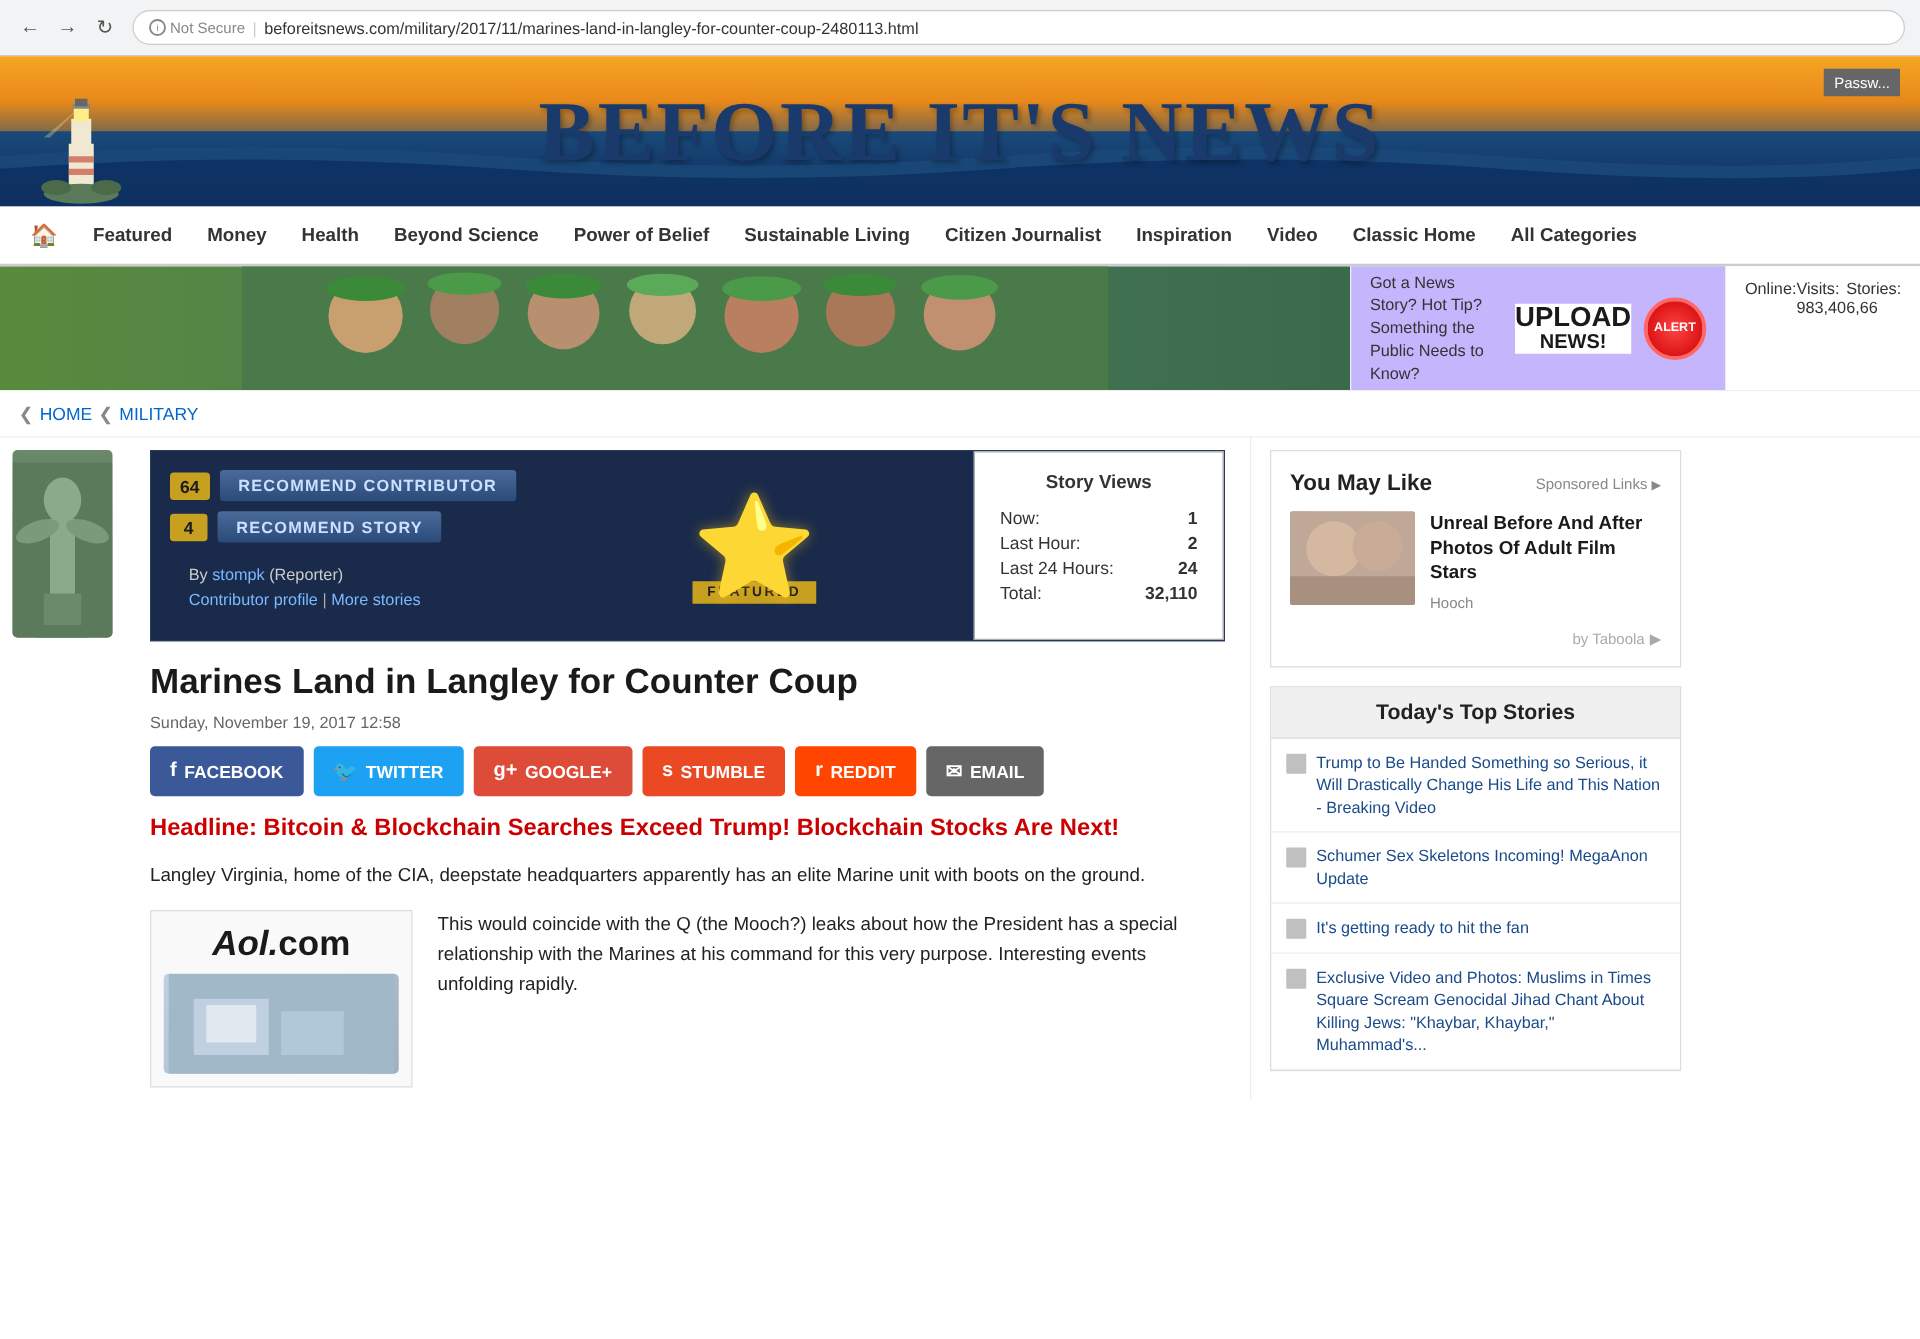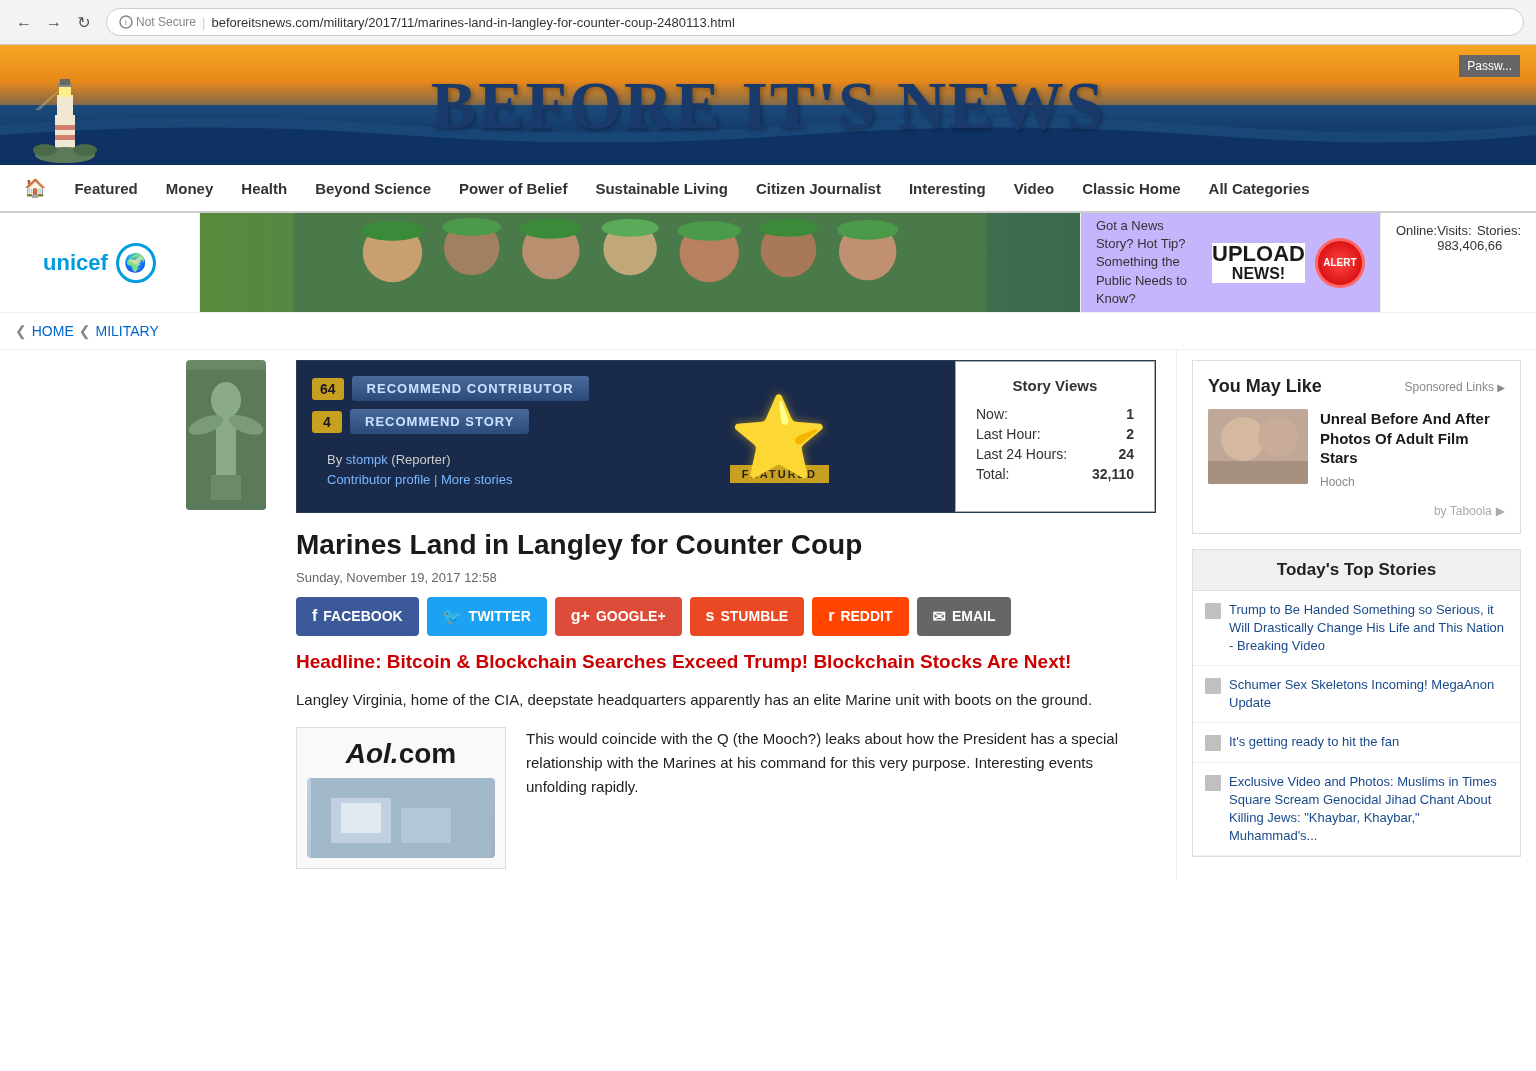--- a/index.html
+++ b/index.html
@@ -199,21 +199,20 @@
       gap: 5px;
       border-bottom: 1px solid #eee;
       font-size: 14px;
     }
     .breadcrumb a { color: #0066cc; text-decoration: none; }
 
     
     .main-layout {
       display: flex;
       gap: 0;
-      justify-content: flex-end;
     }
 
     
     .left-statue {
       width: 100px;
       padding: 10px;
       flex-shrink: 0;
     }
     .statue-img {
       width: 80px;
@@ -609,33 +608,27 @@
 
 <nav class="nav-bar">
   <span class="home-icon">🏠</span>
   <a href="#">Featured</a>
   <a href="#">Money</a>
   <a href="#">Health</a>
   <a href="#">Beyond Science</a>
   <a href="#">Power of Belief</a>
   <a href="#">Sustainable Living</a>
   <a href="#">Citizen Journalist</a>
-  <a href="#">Interesting</a>
+  <a href="#">Inspiration</a>
   <a href="#">Video</a>
   <a href="#">Classic Home</a>
   <a href="#">All Categories</a>
 </nav>
 
 <div class="ad-banner">
-  <div class="ad-unicef">
-    <div class="unicef-logo">
-      <span>unicef</span>
-      <div class="unicef-circle">🌍</div>
-    </div>
-  </div>
   <div class="ad-image">
     <div class="ad-image-inner">
 
       <svg width="100%" height="100%" viewBox="0 0 700 100">
         <rect width="700" height="100" fill="#4a7a4a"></rect>
         <circle cx="100" cy="40" r="30" fill="#c8a070"></circle>
         <circle cx="180" cy="35" r="28" fill="#a08060"></circle>
         <circle cx="260" cy="38" r="29" fill="#b89070"></circle>
         <circle cx="340" cy="36" r="27" fill="#c0a878"></circle>
         <circle cx="420" cy="40" r="30" fill="#b88060"></circle>

